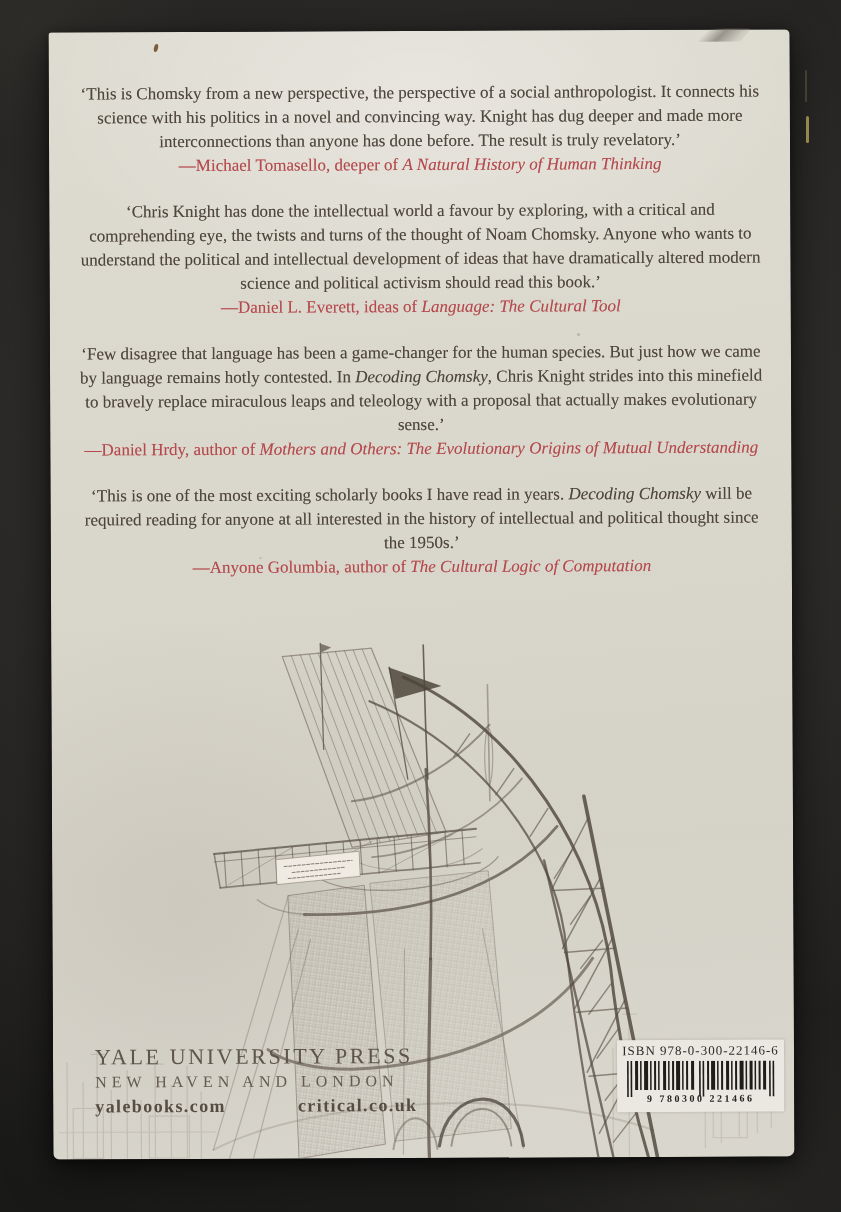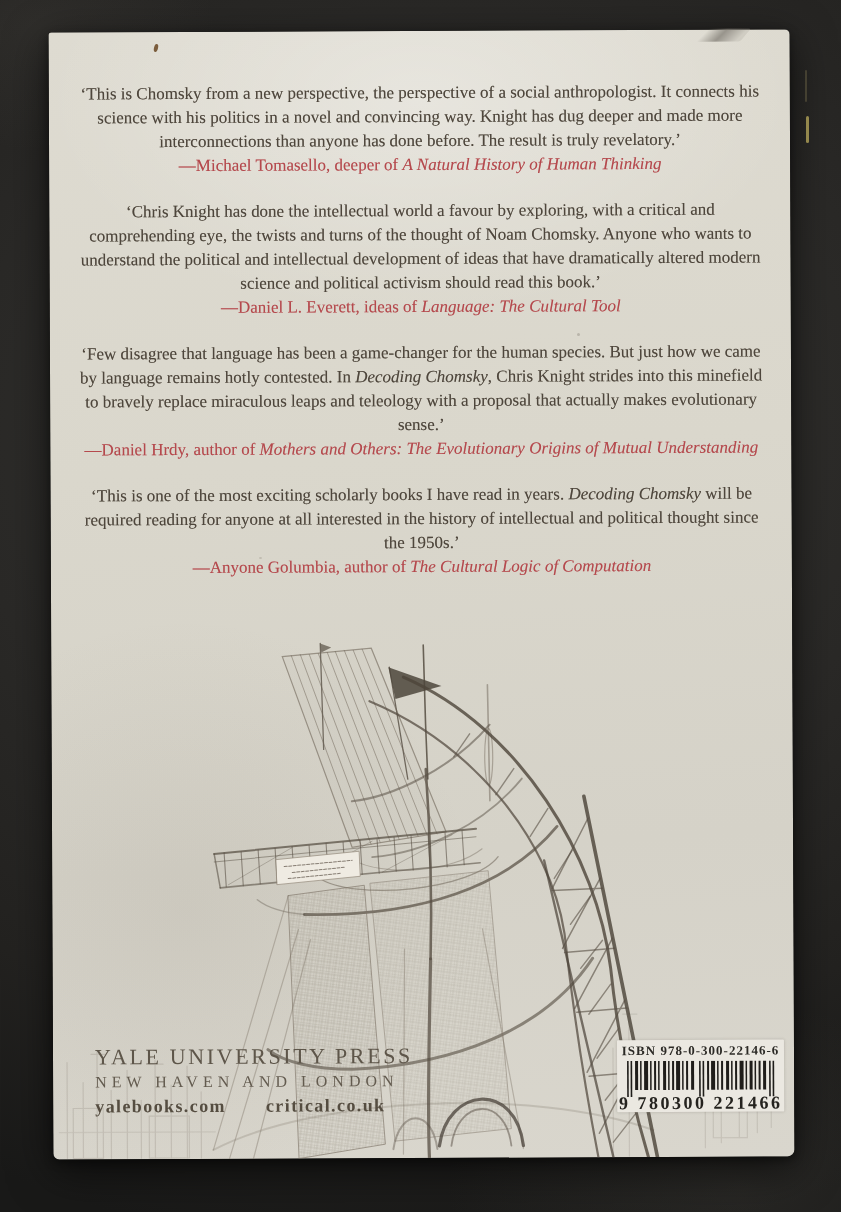--- a/index.html
+++ b/index.html
@@ -43,31 +43,31 @@
     text-shadow:0 0 .5px rgba(78,70,60,.45);
   }
   .blurb{margin:0 0 22px 0;}
   .blurb p{margin:0;}
   .attribution{color:#b5494d;text-shadow:0 0 .5px rgba(181,73,77,.4);}
   
   .imprint{position:absolute;left:42px;top:1012px;color:#5e564a;text-align:left;line-height:1.15;}
   .imprint .pub-name{font-size:22px;letter-spacing:2.6px;}
   .imprint .pub-cities{font-size:16px;letter-spacing:5px;margin-top:4px;color:#635b4f;}
   .imprint .pub-sites{font-size:18px;font-weight:bold;letter-spacing:1.4px;margin-top:4px;color:#554d41;}
-  .imprint .pub-sites .site1{display:inline-block;margin-right:40px;}
+  .imprint .pub-sites .site1{display:inline-block;margin-right:72px;}
   
   .barcode-label{
     position:absolute;left:564px;top:1010px;width:167px;height:72px;
     background:#ebe8e1;border-radius:1px;
     box-shadow:0 0 3px rgba(60,55,48,.25);
     text-align:center;
   }
-  .isbn-line{font-size:13px;font-weight:bold;letter-spacing:1px;color:#2c2a26;margin-top:3px;}
+  .isbn-line{font-size:13px;font-weight:normal;letter-spacing:1px;color:#2c2a26;margin-top:3px;}
   .bars{display:block;margin:2px auto 0;}
-  .barcode-digits{font-size:18px;letter-spacing:2.5px;color:#25231f;margin-top:-4px;font-weight:bold;}
+  .barcode-digits{font-size:10px;letter-spacing:2.5px;color:#25231f;margin-top:-4px;font-weight:bold;}
   
   .tower-svg{position:absolute;left:0;top:598px;width:741px;height:529px;}
 </style>
 </head>
 <body>
 
 <div class="book-cover">
 
   <div class="corner-crease"></div>
 

